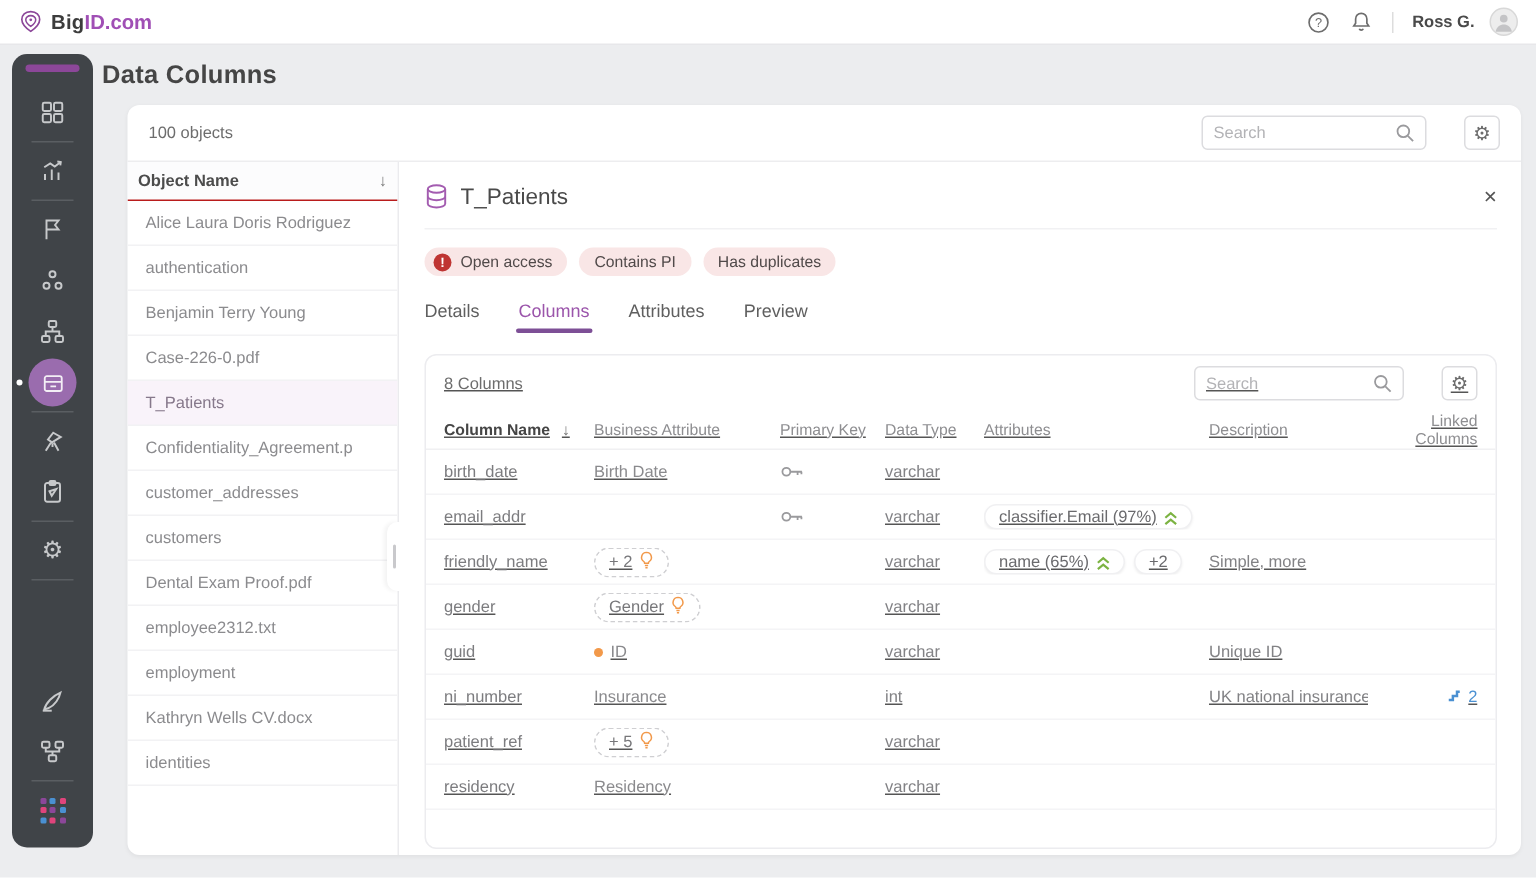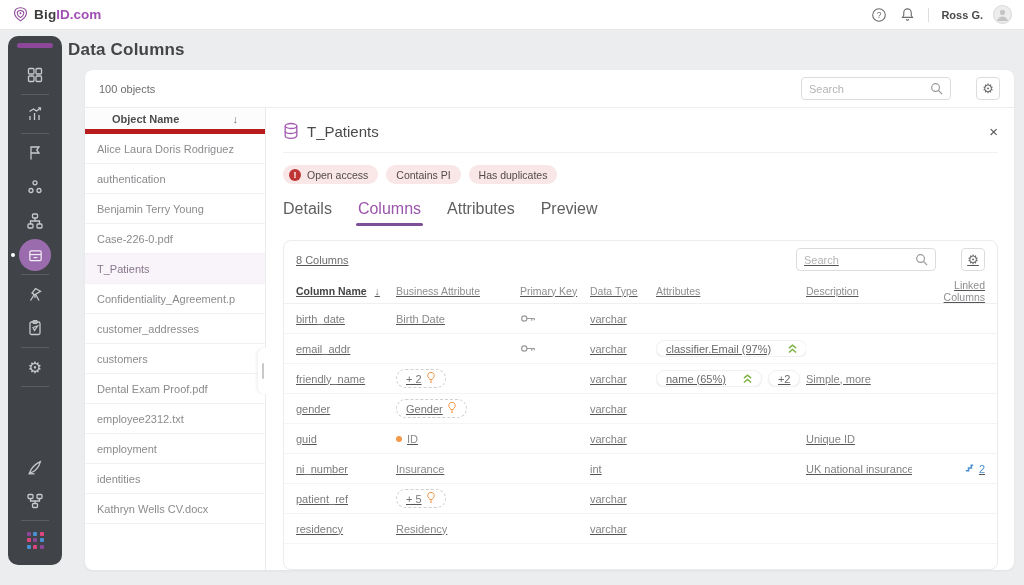--- a/index.html
+++ b/index.html
@@ -37,55 +37,55 @@
   .card-toolbar { height:38px; display:flex; align-items:center; justify-content:space-between; padding:0 14px; border-bottom:1px solid #ededef; }
   .muted-count { font-size:11px; color:#6d6d6d; }
   .toolbar-right { display:flex; align-items:center; gap:25px; }
   .search-box { display:flex; align-items:center; width:150px; height:23px; border:1px solid #dcdcdf; border-radius:4px; padding:0 7px; background:#fff; }
   .search-box input { flex:1; border:0; outline:0; font-size:11px; font-family:"Liberation Sans",sans-serif; color:#555; min-width:0; }
   .search-box input::placeholder { color:#b3b3b6; }
   .gear-btn { width:24px; height:23px; border:1px solid #dcdcdf; border-radius:4px; display:flex; align-items:center; justify-content:center; font-size:13px; color:#6d6d6d; cursor:pointer; background:#fff; }
 
   
   .list-panel { position:absolute; left:0; top:38px; width:181px; bottom:0; border-right:1px solid #ebebee; overflow:hidden; }
-  .list-header { height:26px; display:flex; align-items:center; justify-content:space-between; padding:0 27px; font-size:11px; font-weight:bold; color:#4c4c4c; border-bottom:5px solid #b91c1c; background:#fcfcfd; }
+  .list-header { height:26px; display:flex; align-items:center; justify-content:space-between; padding:0 7px; font-size:11px; font-weight:bold; color:#4c4c4c; border-bottom:1px solid #b91c1c; background:#fcfcfd; }
   .list-header .sort { color:#777; font-weight:normal; cursor:pointer; }
   .list-item { height:30px; display:flex; align-items:center; padding:0 12px; font-size:11px; color:#8b8b8e; border-bottom:1px solid #f2f2f4; cursor:pointer; white-space:nowrap; overflow:hidden; }
   .list-item.selected { background:#f9f3fa; color:#86788b; }
 
   
   .detail-panel { position:absolute; left:182px; top:38px; right:0; bottom:0; padding:10px 16px 0; }
   .detail-header { display:flex; align-items:center; gap:8px; padding:4px 0 12px; border-bottom:1px solid #f1f1f3; }
   .detail-title { font-size:15px; color:#4a4a4a; flex:1; }
   .close-x { font-size:15px; color:#555; cursor:pointer; line-height:1; }
   .tags-row { display:flex; gap:8px; margin-top:12px; }
   .tag-pill { display:inline-flex; align-items:center; gap:6px; background:#f9e6e6; border-radius:10px; height:19px; padding:0 10px; font-size:10.5px; color:#514a4a; cursor:pointer; }
   .tag-alert { width:12px; height:12px; border-radius:50%; background:#bf3533; color:#fff; font-size:9px; font-weight:bold; display:inline-flex; align-items:center; justify-content:center; margin-left:-4px; }
   .tabs-row { display:flex; gap:26px; margin-top:16px; }
-  .tab { font-size:16px; color:#5f5f5f; padding-bottom:8px; cursor:pointer; position:relative; }
+  .tab { font-size:12px; color:#5f5f5f; padding-bottom:8px; cursor:pointer; position:relative; }
   .tab.active { color:#9b55ab; }
   .tab.active::after { content:''; position:absolute; left:-2px; right:-2px; bottom:0; height:3px; border-radius:2px; background:#7d4f96; }
 
   
   .inner-card { margin-top:14px; border:1px solid #ececef; border-radius:8px; height:330px; overflow:hidden; background:#fff;text-decoration:underline; }
   .inner-toolbar { height:37px; display:flex; align-items:center; justify-content:space-between; padding:0 12px; }
   .t-head, .t-row { display:grid; grid-template-columns:100px 124px 70px 66px 150px 106px 1fr; align-items:center; padding:0 12px; }
   .t-head { height:26px; font-size:10.5px; color:#8e8e91; border-bottom:1px solid #f0f0f2; }
   .t-head .h-first { color:#454545; font-weight:bold; display:flex; gap:8px; align-items:center; }
   .t-head .h-first .sort { color:#777; font-weight:normal; cursor:pointer; }
   .t-head .h-last { text-align:right; }
   .t-row { height:30px; font-size:11px; color:#828285; border-bottom:1px solid #f4f4f6; }
   .cell { white-space:nowrap; overflow:hidden; display:flex; align-items:center; gap:5px; }
   .c-name { color:#7c7c7f; }
   .ba-text { color:#8a8a8d; }
   .sugg-pill { display:inline-flex; align-items:center; gap:4px; border:1px dashed #cfcfd2; border-radius:10px; padding:1px 9px; color:#77777a; cursor:pointer; background:#fff; }
   .dot { width:6px; height:6px; border-radius:50%; background:#f2994a; flex:0 0 auto; }
   .key { color:#9a9a9d; display:inline-flex; }
   .attrs { gap:6px; }
-  .attr-pill { display:inline-flex; align-items:flex-start; gap:17px; background:#fff; border:1px solid #f0f0f2; box-shadow:0 1px 2px rgba(0,0,0,.07); border-radius:10px; padding:1.5px 9px; color:#6a6a6d; cursor:pointer; }
+  .attr-pill { display:inline-flex; align-items:flex-end; gap:5px; background:#fff; border:1px solid #f0f0f2; box-shadow:0 1px 2px rgba(0,0,0,.07); border-radius:10px; padding:1.5px 9px; color:#6a6a6d; cursor:pointer; }
   .conf { display:inline-flex; }
   .linked { justify-content:flex-end; color:#4a90d2; gap:4px; }
   .linked span { cursor:pointer; }
 
   
   .collapse-handle { position:absolute; left:-8px; top:245px; width:9px; height:46px; background:#fff; border-radius:7px 0 0 7px; box-shadow:-2px 0 3px rgba(0,0,0,.05); display:flex; align-items:center; justify-content:center; cursor:pointer; }
   .collapse-handle .grip { width:2px; height:16px; border-radius:1px; background:#c9c9cc; }
 </style>
 </head>
 <body>
@@ -268,22 +268,22 @@
         <div class="list-item">authentication</div>
         <div class="list-item">Benjamin Terry Young</div>
         <div class="list-item">Case-226-0.pdf</div>
         <div class="list-item selected">T_Patients</div>
         <div class="list-item">Confidentiality_Agreement.p</div>
         <div class="list-item">customer_addresses</div>
         <div class="list-item">customers</div>
         <div class="list-item">Dental Exam Proof.pdf</div>
         <div class="list-item">employee2312.txt</div>
         <div class="list-item">employment</div>
+        <div class="list-item">Kathryn Wells CV.docx</div>
         <div class="list-item">identities</div>
-        <div class="list-item">Kathryn Wells CV.docx</div>
       </div>
   </div>
 
   <div class="detail-panel">
     <div class="detail-header">
       <span style="display:inline-flex">
         <svg width="16" height="18" viewBox="0 0 16 18">
             <ellipse cx="8" cy="4" rx="5.8" ry="2.5" fill="none" stroke="#a35cb0" stroke-width="1.3"></ellipse>
             <path d="M2.2 4v9.8c0 1.4 2.6 2.5 5.8 2.5s5.8-1.1 5.8-2.5V4" fill="none" stroke="#a35cb0" stroke-width="1.3"></path>
             <path d="M2.2 9c0 1.4 2.6 2.5 5.8 2.5s5.8-1.1 5.8-2.5" fill="none" stroke="#a35cb0" stroke-width="1.3"></path>

